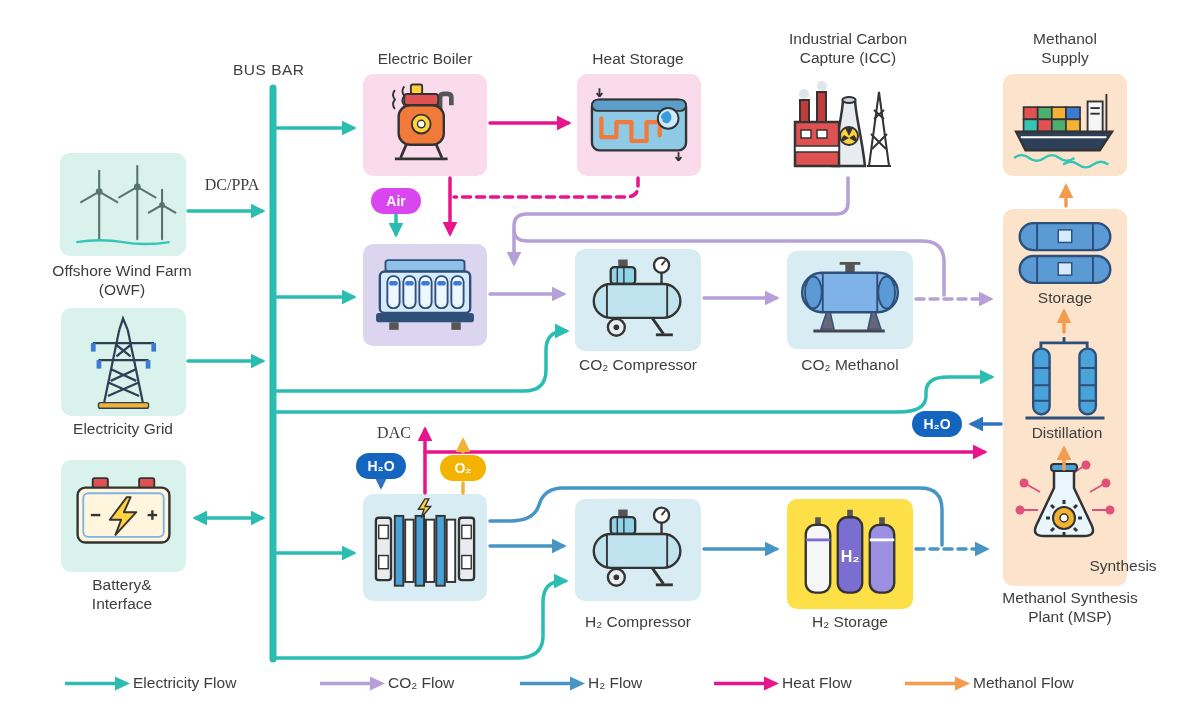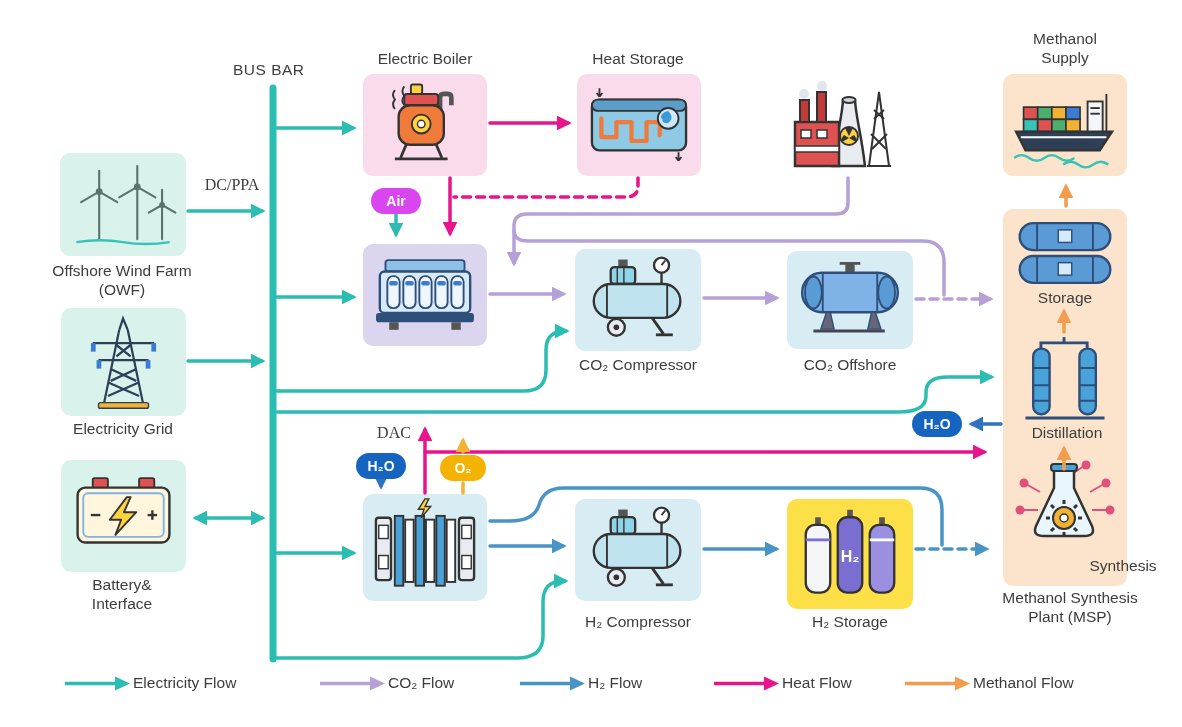--- a/index.html
+++ b/index.html
@@ -402,26 +402,30 @@
     <span class="lline">Offshore Wind Farm</span>
     <span class="lline">(OWF)</span>
   </div>
   <div class="lbl" style="left:123px;top:420px;">Electricity Grid</div>
   <div class="lbl" style="left:122px;top:576px;">
     <span class="lline">Battery&amp;</span>
     <span class="lline">Interface</span>
   </div>
   <div class="lbl" style="left:425px;top:50px;">Electric Boiler</div>
   <div class="lbl" style="left:638px;top:50px;">Heat Storage</div>
+  <div class="lbl" style="left:848px;top:30px;">
+    <span class="lline">Industrial Carbon</span>
+    <span class="lline">Capture (ICC)</span>
+  </div>
   <div class="lbl" style="left:1065px;top:30px;">
     <span class="lline">Methanol</span>
     <span class="lline">Supply</span>
   </div>
   <div class="lbl" style="left:638px;top:356px;">CO₂ Compressor</div>
-  <div class="lbl" style="left:850px;top:356px;">CO₂ Offshore</div>
+  <div class="lbl" style="left:850px;top:356px;">CO₂ Methanol</div>
   <div class="lbl" style="left:638px;top:613px;">H₂ Compressor</div>
   <div class="lbl" style="left:850px;top:613px;">H₂ Storage</div>
 
   <div class="lbl" style="left:1065px;top:289px;">Storage</div>
   <div class="lbl" style="left:1067px;top:424px;">Distillation</div>
   <div class="lbl" style="left:1123px;top:557px;text-align:center;">Synthesis</div>
   <div class="lbl" style="left:1070px;top:589px;">
     <span class="lline">Methanol Synthesis</span>
     <span class="lline">Plant (MSP)</span>
   </div>

